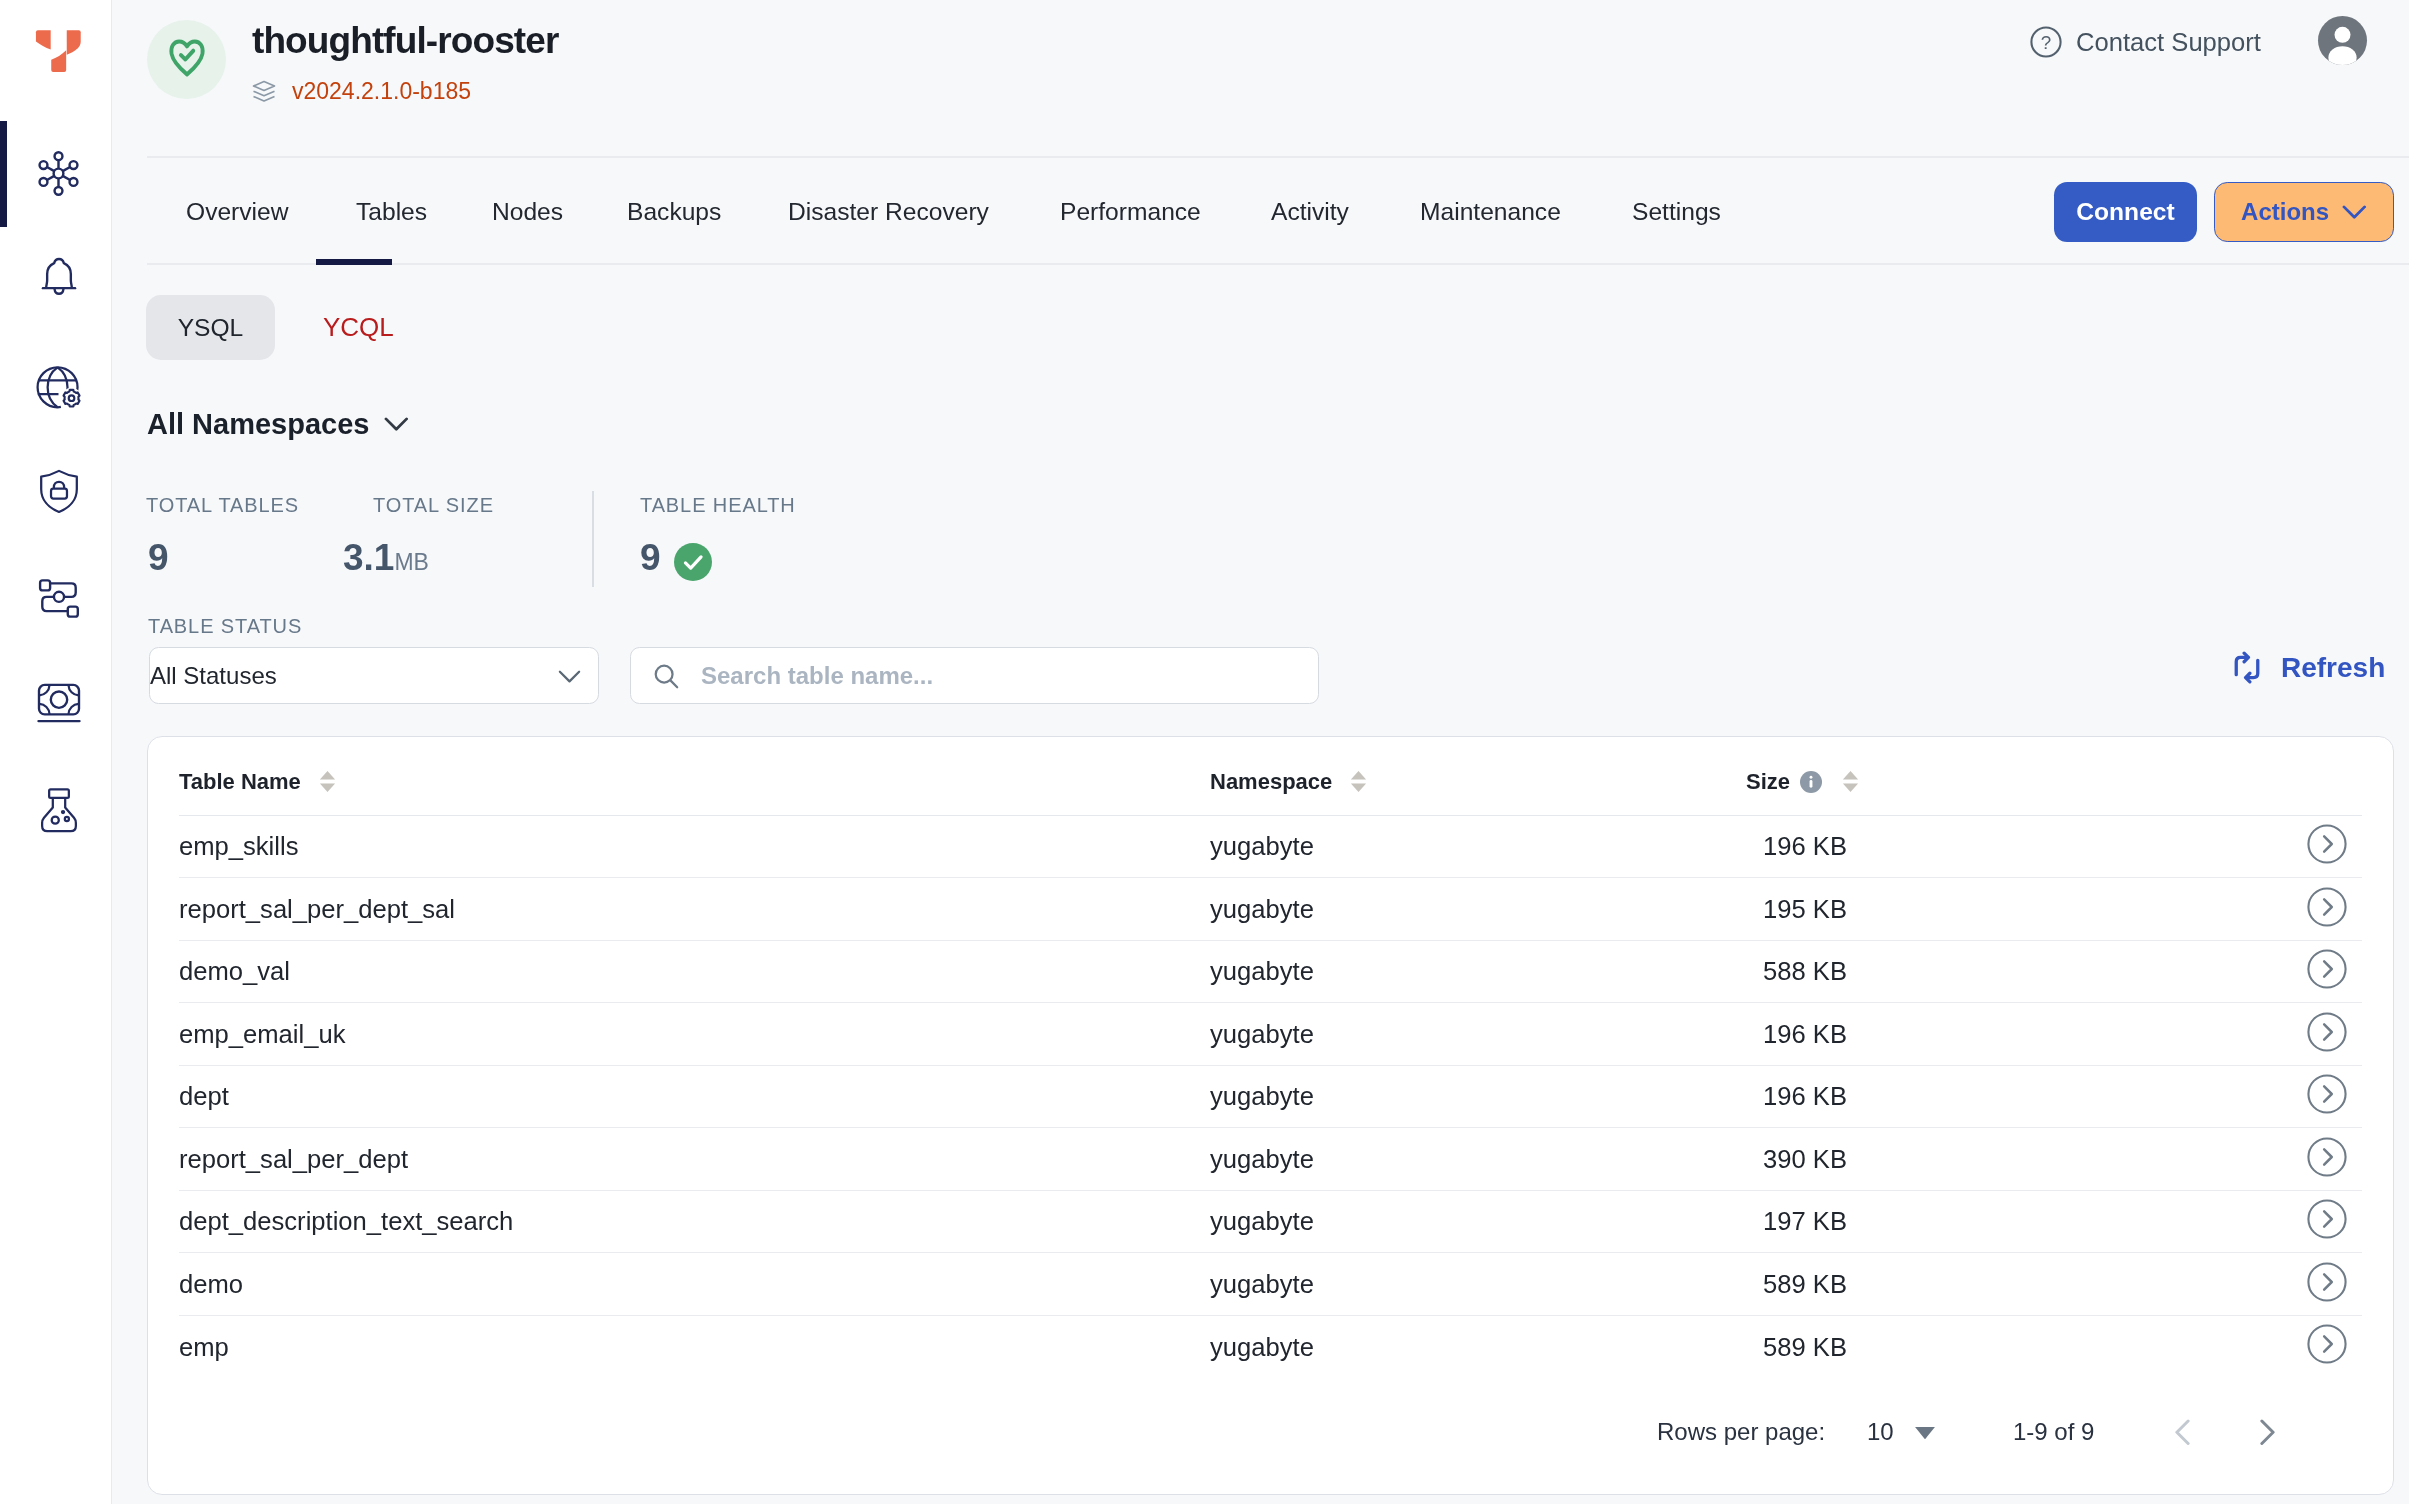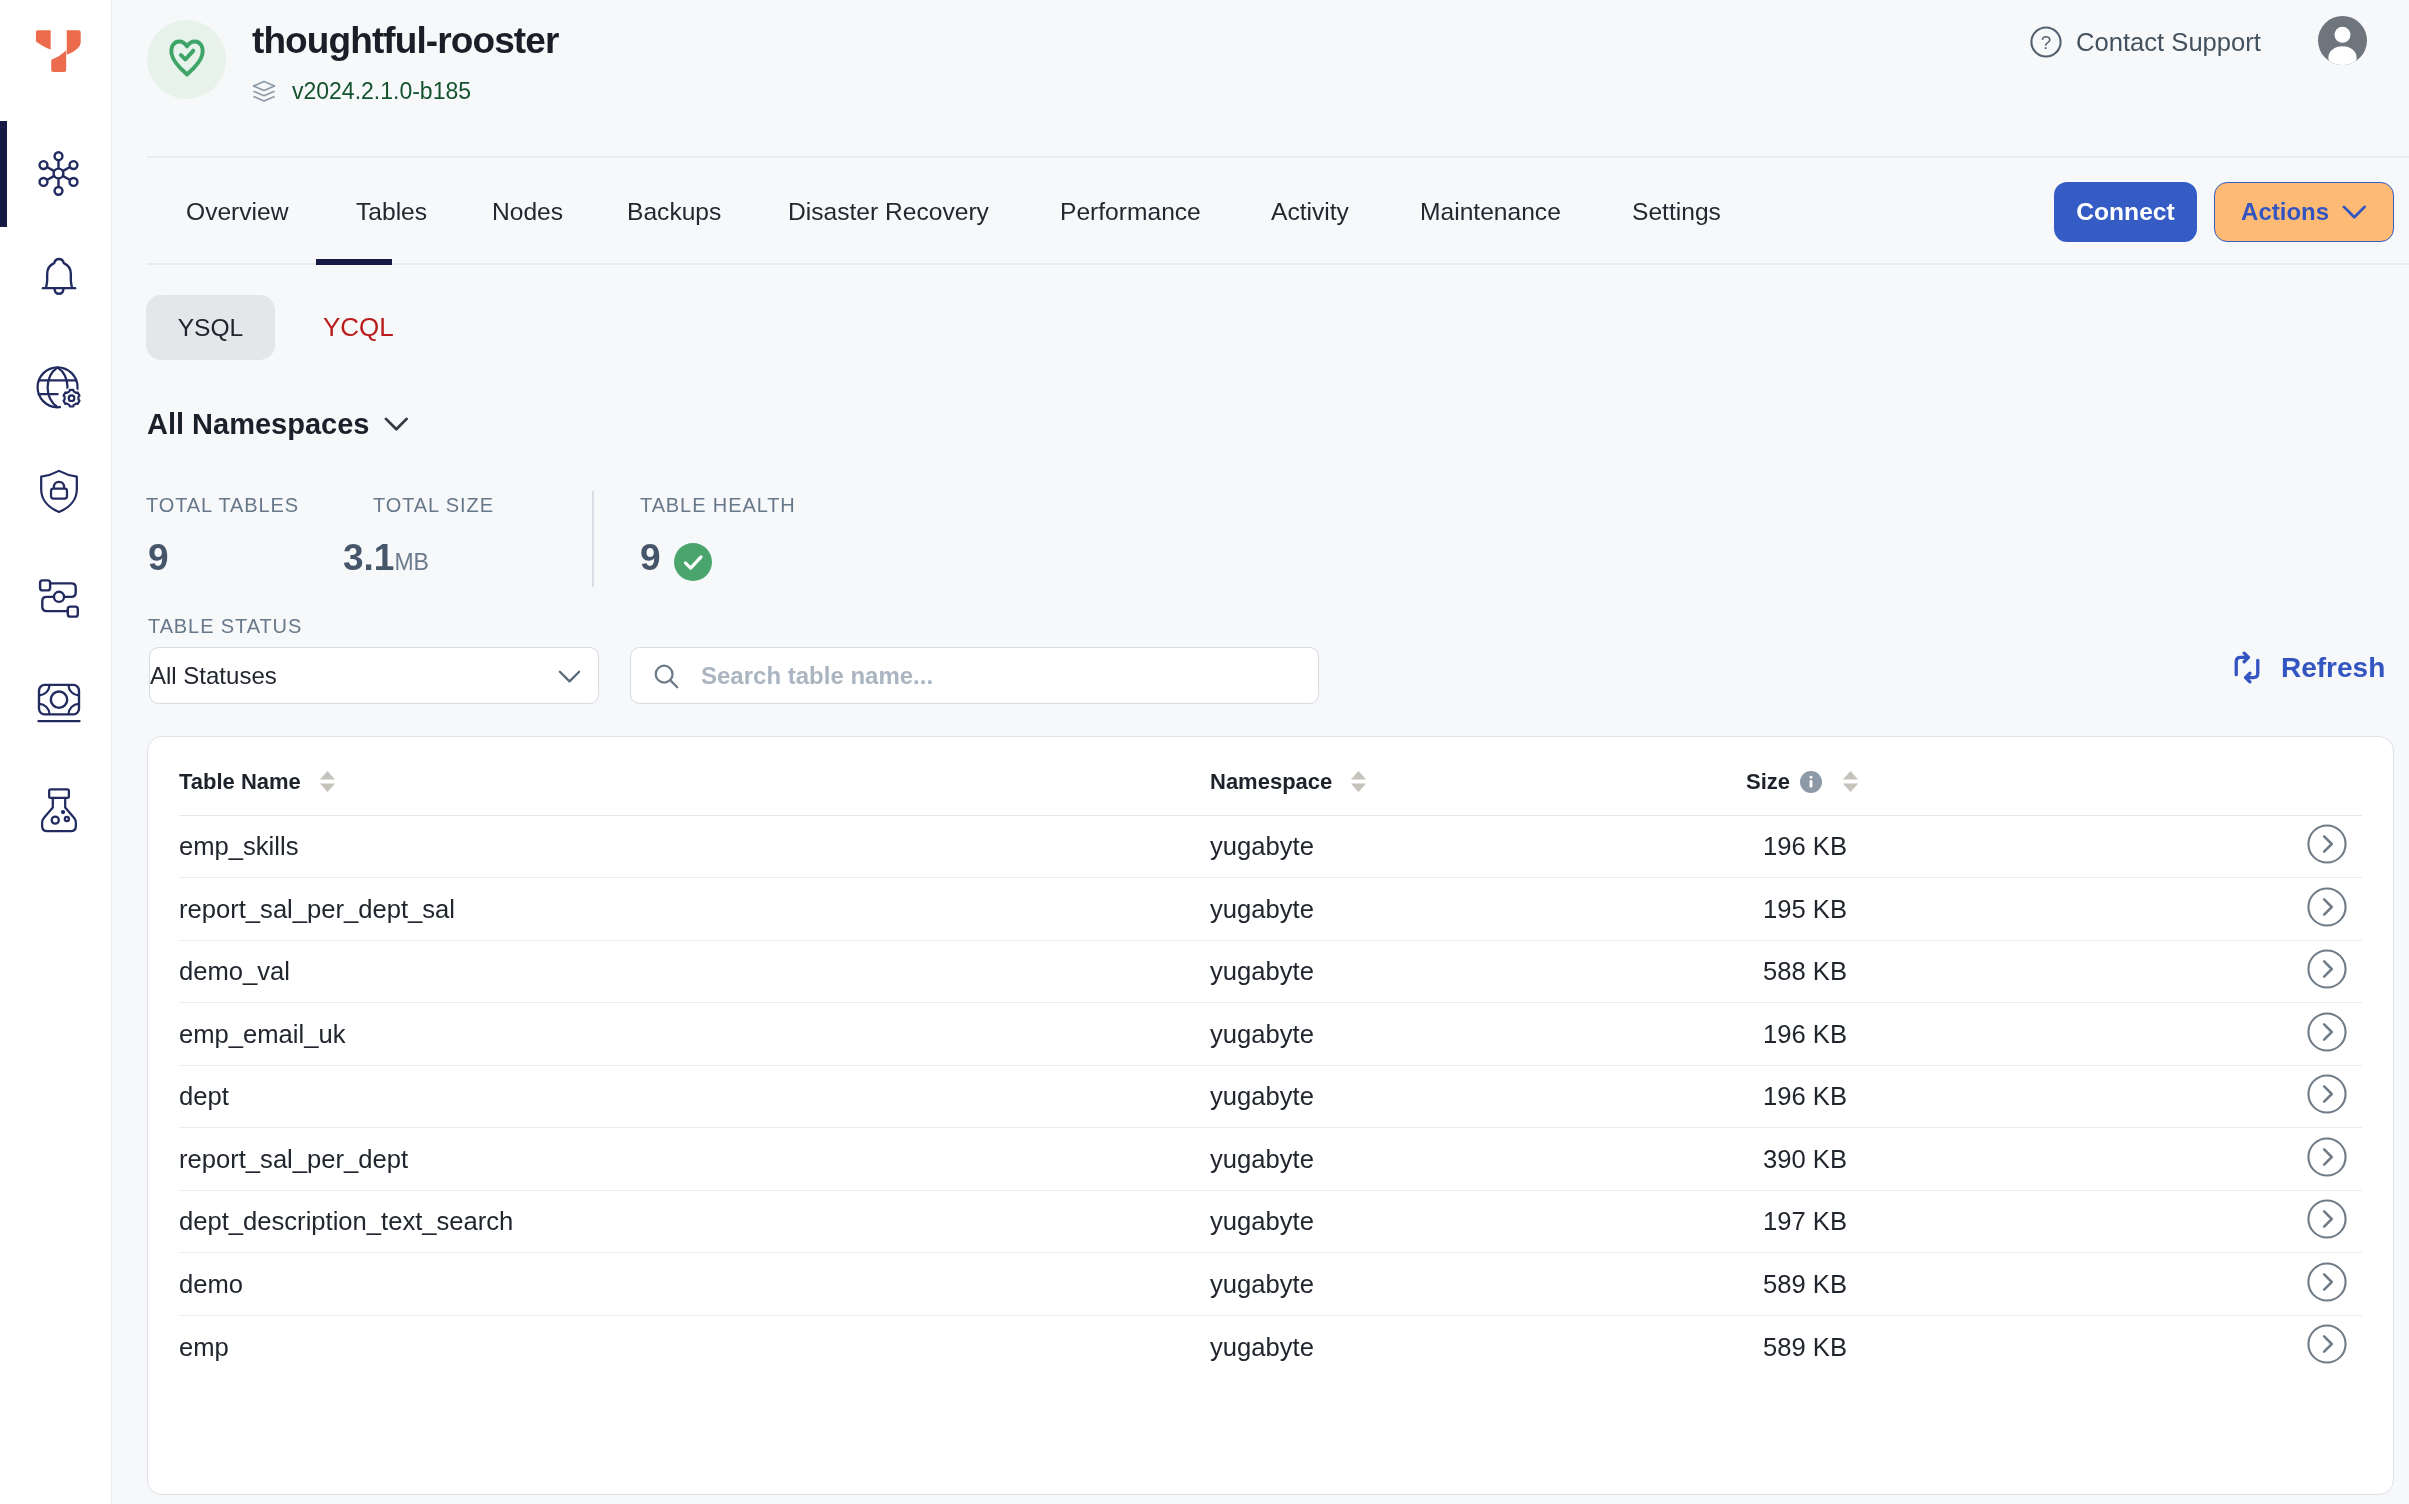--- a/index.html
+++ b/index.html
@@ -8,21 +8,21 @@
 .abs { position:absolute; }
 
 
 .sidebar { position:absolute; left:0; top:0; width:112px; height:1505px; background:#ffffff; border-right:1.9px solid #e8ebee; }
 .activebar { position:absolute; left:0; top:121px; width:6.6px; height:106px; background:#151a45; }
 .navicon { position:absolute; left:0; width:117px; display:flex; justify-content:center; }
 
 
 .hearticon { position:absolute; left:147px; top:20px; width:79px; height:79px; border-radius:50%; background:#e7f2eb; display:flex; align-items:center; justify-content:center; padding-bottom:6.6px; }
 .title { position:absolute; left:252px; top:22px; font-size:37px; font-weight:bold; color:#1a1f27; letter-spacing:-0.9px; line-height:38px; }
-.version { position:absolute; left:292px; top:79px; font-size:23px; color:#14532d; line-height:24.6px; }
+.version { position:absolute; left:292px; top:79px; font-size:23px; color:#c2410c; line-height:24.6px; }
 .contact { position:absolute; left:2076px; top:29px; font-size:25.6px; color:#44525f; line-height:26.5px; }
 .avatar { position:absolute; left:2318px; top:16px; width:49px; height:49px; border-radius:50%; background:#6e757d; overflow:hidden; }
 
 
 .divider1 { position:absolute; left:147px; right:0; top:156px; height:1.9px; background:#e9ebee; }
 .divider2 { position:absolute; left:147px; right:0; top:263px; height:1.9px; background:#e9ebee; }
 .tabs { position:absolute; left:0; top:198px; font-size:24.6px; color:#23272f; line-height:28px; }
 .tabs span { position:absolute; top:0; white-space:nowrap;margin-left:40px; }
 .tabund { position:absolute; top:259px; height:5.7px; background:#151a45; }
 
@@ -335,14 +335,28 @@
     </div>
 <div class="trow" style="top:579px; border-bottom:none;">
       <span class="col1">emp</span>
       <span class="col2">yugabyte</span>
       <span class="col3">589 KB</span>
       <span class="rowchev"><svg width="40" height="40" viewBox="0 0 42 42" fill="none">
           <circle cx="21" cy="21" r="19.5" stroke="#6f7b87" stroke-width="2.2"></circle>
           <path d="M18 13 L26 21 L18 29" stroke="#6f7b87" stroke-width="2.6" stroke-linecap="round" stroke-linejoin="round"></path>
         </svg></span>
     </div>
+<div class="pagin">
+      <span style="position:absolute; left:1509px; top:0;">Rows per page:</span>
+      <span style="position:absolute; left:1719px; top:0;">10</span>
+      <svg style="position:absolute; left:1767px; top:8.5px;" width="20" height="12.3" viewBox="0 0 21 13">
+        <path d="M0 0 L21 0 L10.5 13 Z" fill="#6b7684"></path>
+      </svg>
+      <span style="position:absolute; left:1865px; top:0;">1-9 of 9</span>
+      <svg style="position:absolute; left:2027px; top:0.9px;" width="15" height="26.5" viewBox="0 0 16 28" fill="none" stroke="#c3c9d0" stroke-width="3.2" stroke-linecap="round" stroke-linejoin="round">
+        <path d="M14 2 L2 14 L14 26"></path>
+      </svg>
+      <svg style="position:absolute; left:2112px; top:0.9px;" width="15" height="26.5" viewBox="0 0 16 28" fill="none" stroke="#7e8893" stroke-width="3.2" stroke-linecap="round" stroke-linejoin="round">
+        <path d="M2 2 L14 14 L2 26"></path>
+      </svg>
+    </div>
   </div>
 
 
 </body></html>

